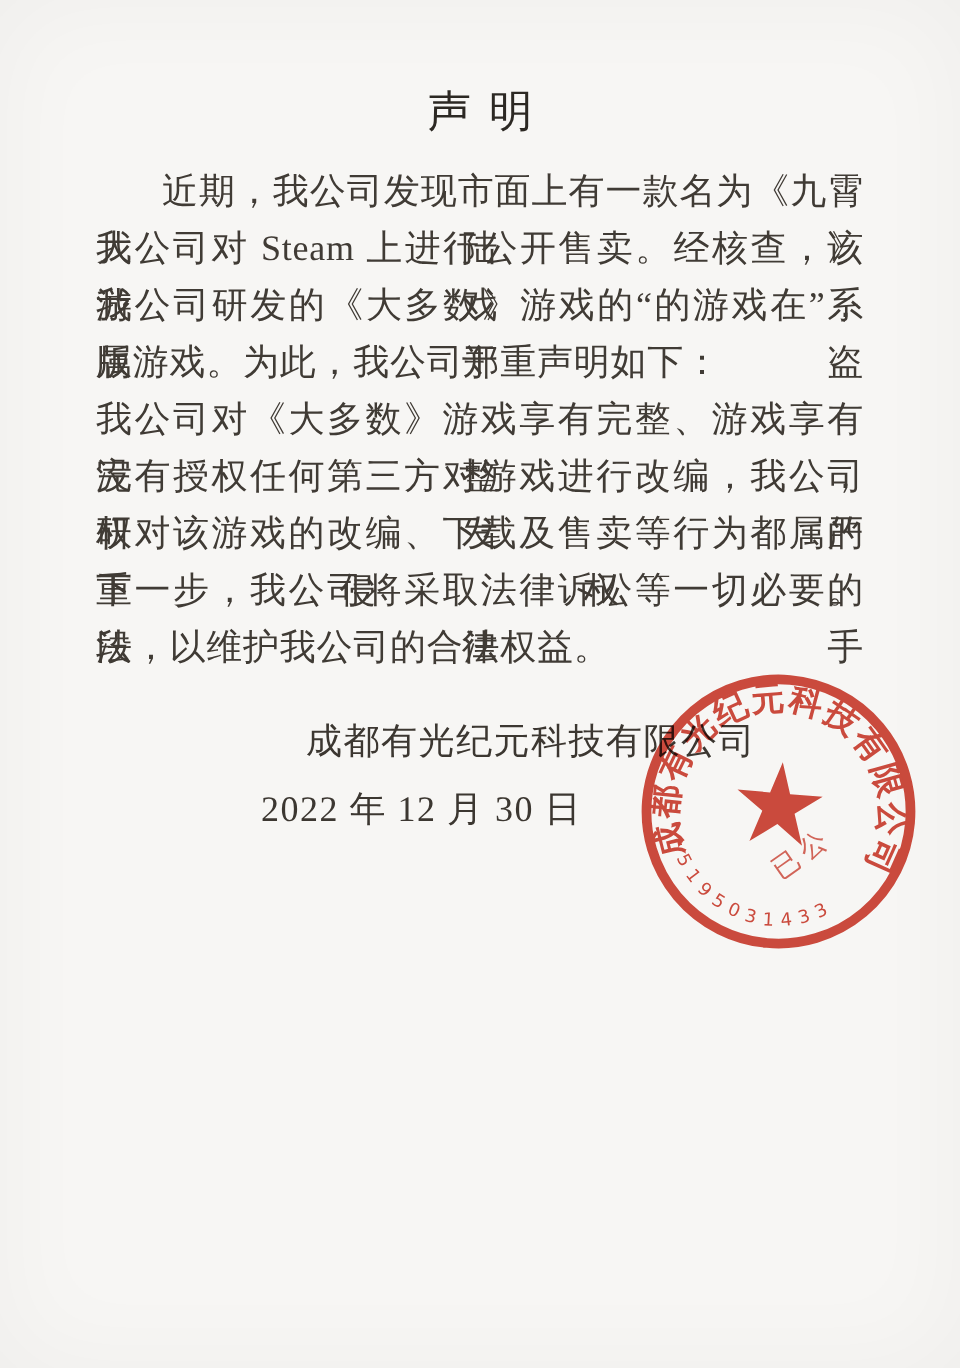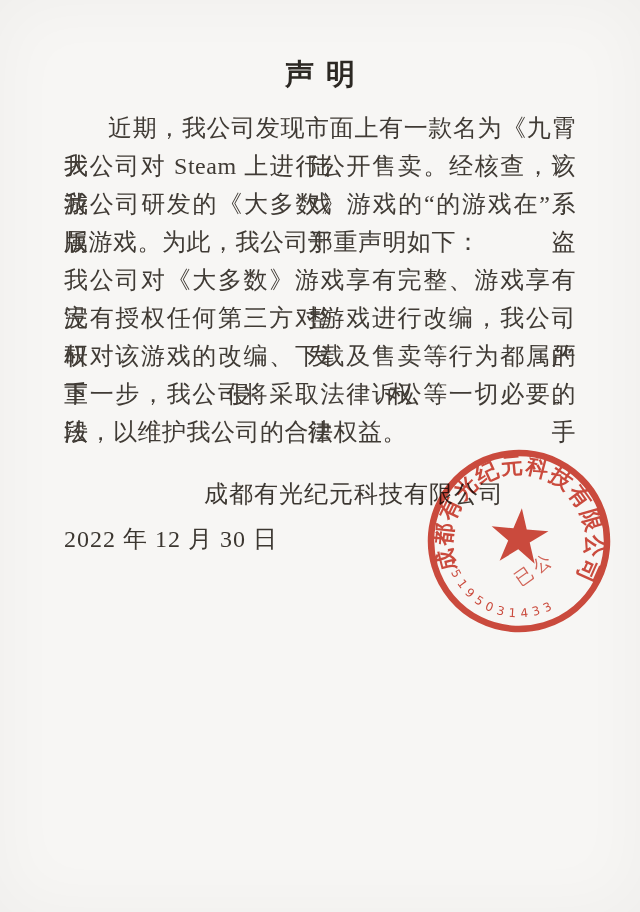--- a/index.html
+++ b/index.html
@@ -19,21 +19,21 @@
     color: #3f3a34;
   }
   .doc {
     padding: 0 64px;
   }
   .title {
     margin: 0;
     padding-top: 55px;
     text-align: center;
     font-size: 29px;
-    font-weight: bold;
+    font-weight: normal;
     letter-spacing: 12px;
     text-indent: 12px;
     color: #2c2823;
   }
   .body-text {
     margin-top: 14px;
     font-size: 24px;
     line-height: 38px;
     color: #403b35;
   }
@@ -54,21 +54,21 @@
     margin-top: 27px;
     font-size: 24px;
     text-align: right;
     padding-right: 72px;
     letter-spacing: 1px;
     color: #3c3731;
   }
   .date {
     margin-top: 13px;
     font-size: 24px;
-    text-align: left;
+    text-align: center;
     padding-right: 78px;
     letter-spacing: 1px;
     color: #3c3731;
   }
   .seal {
     position: absolute;
     left: 424px;
     top: 446px;
     width: 190px;
     height: 190px;

